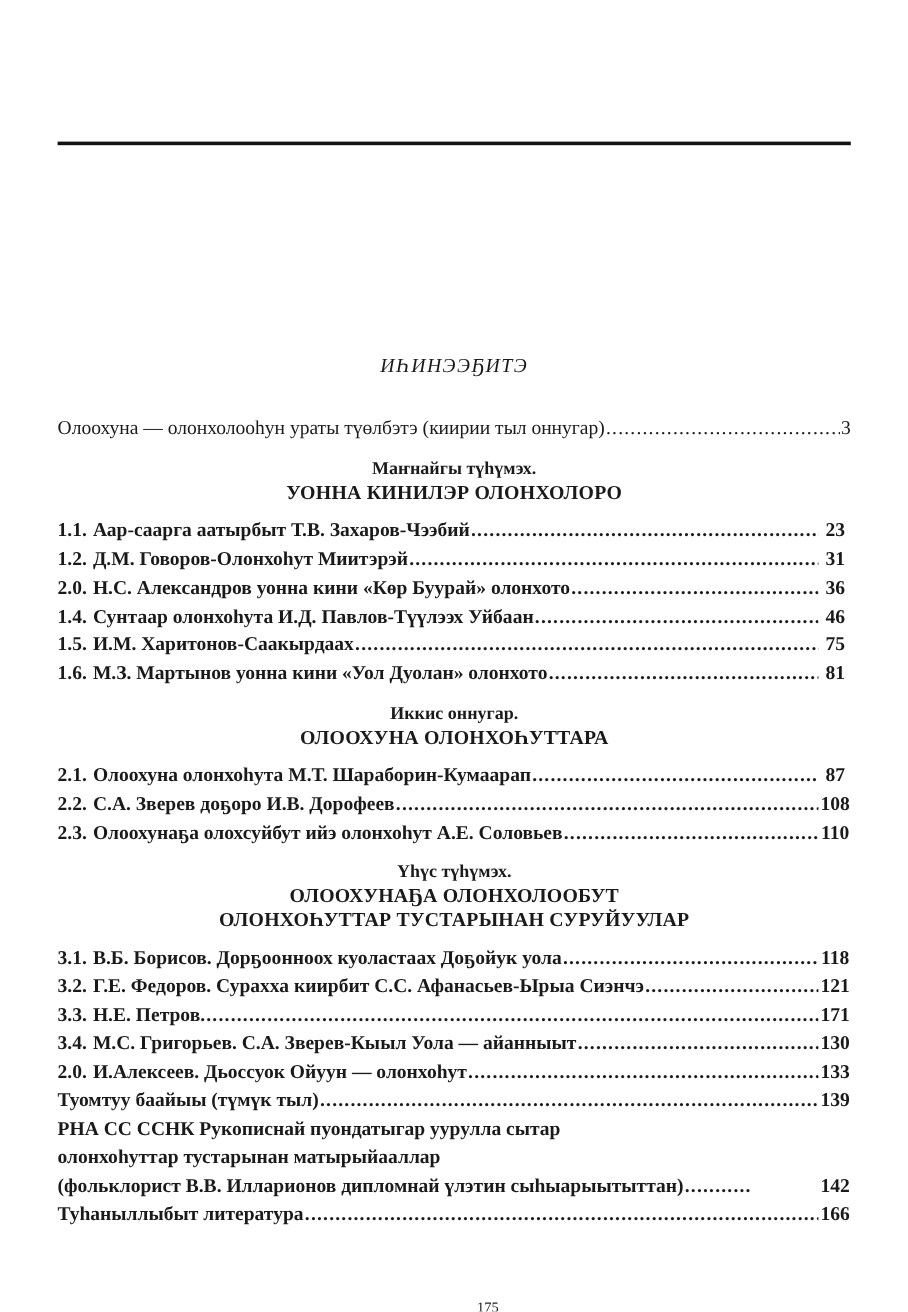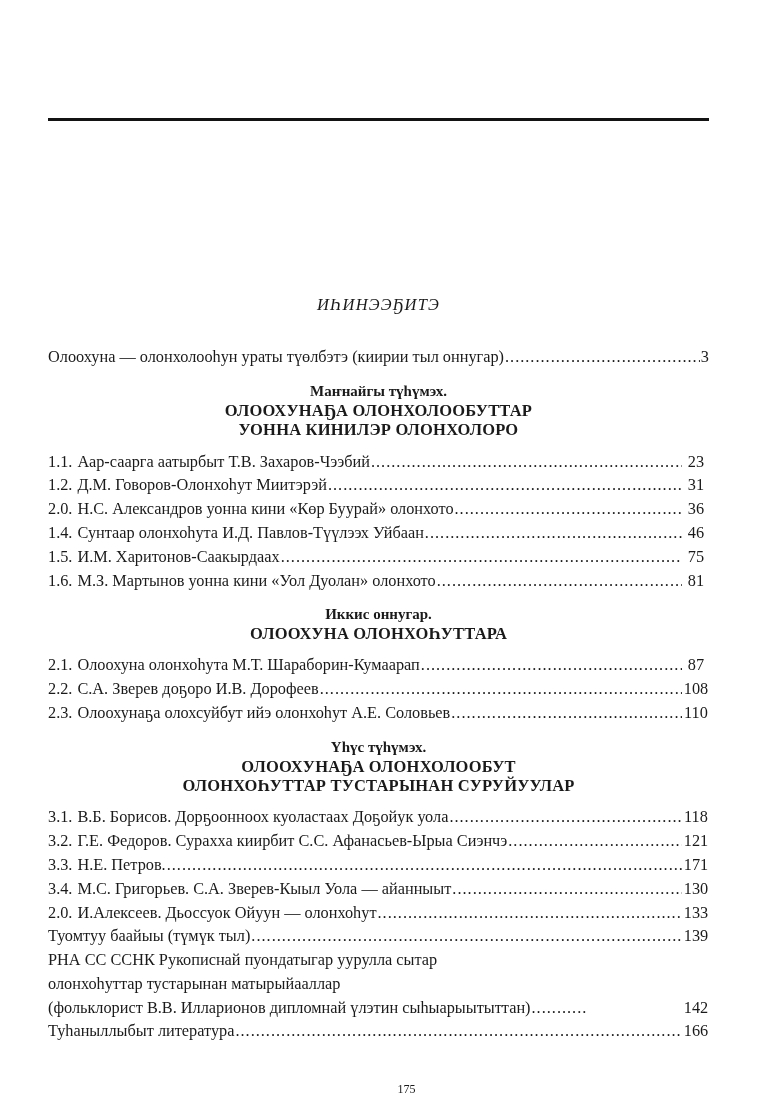--- a/index.html
+++ b/index.html
@@ -95,20 +95,21 @@
     text-align: center;
     min-width: 26px;
   }
   .plain-line {
     font-size: 16.3px;
     line-height: 1.46;
     white-space: nowrap;
   }
   .group {
     margin-top: 4px;
+    font-weight: bold;
   }
   .page-number {
     position: absolute;
     left: 0;
     width: 757px;
     top: 1042px;
     text-align: center;
     font-size: 12px;
     padding-left: 28px;
   }
@@ -125,21 +126,20 @@
     <div class="toc-title">ИҺИНЭЭҔИТЭ</div>
 
     <div class="lead-line">
       <span class="txt">Олоохуна — олонхолооһун ураты түөлбэтэ (киирии тыл оннугар)</span>
       <span class="dots">..........................................................................................................</span>
       <span class="pg">3</span>
     </div>
 
     <div class="section-head">
       <span class="sub">Маҥнайгы түһүмэх.</span>
-      <span class="main">ОЛООХУНАҔА ОЛОНХОЛООБУТТАР</span>
       <span class="main">УОННА КИНИЛЭР ОЛОНХОЛОРО</span>
     </div>
 
     <div class="group">
       <div class="entry">
         <span class="num">1.1.</span>
         <span class="txt">Аар-саарга аатырбыт Т.В. Захаров-Чээбий</span>
         <span class="dots">..........................................................................................................</span>
         <span class="pg">23</span>
       </div>

